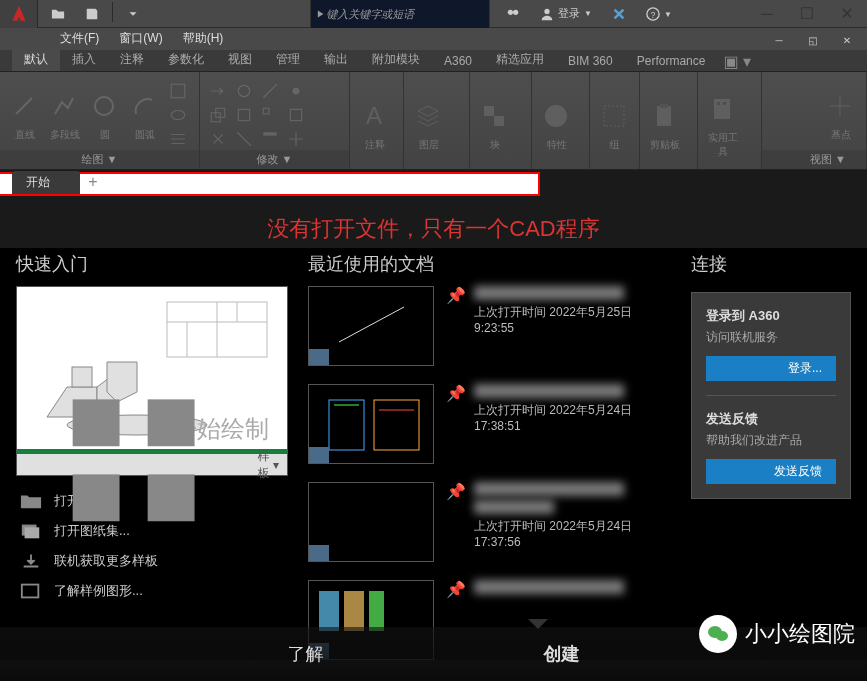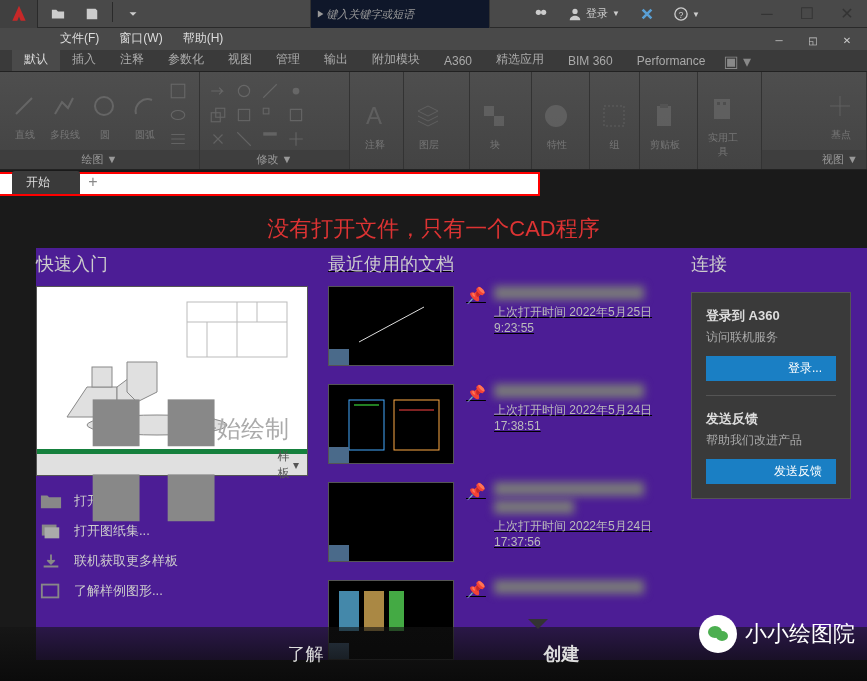--- a/index.html
+++ b/index.html
@@ -9,21 +9,21 @@
 .title-bar { height: 28px; background: #494949; display: flex; align-items: center; position: relative; border-bottom: 1px solid #2a2a2a; }
 .app-icon { width: 38px; height: 28px; display: flex; align-items: center; justify-content: center; background: #404040; border-right: 1px solid #2a2a2a; }
 .app-icon svg { width: 20px; height: 20px; }
 .qat { display: flex; gap: 2px; padding: 0 4px; }
 .qat-btn { width: 32px; height: 24px; display: flex; align-items: center; justify-content: center; color: #ccc; cursor: pointer; }
 .qat-btn svg { width: 14px; height: 14px; }
 .qat-sep { width: 1px; height: 20px; background: #2a2a2a; margin: 0 2px; }
 .search-box { position: absolute; left: 310px; width: 180px; height: 32px; background: #0f172a; border: 1px solid #333; display: flex; align-items: center; padding: 0 4px; }
 .search-box input { background: transparent; border: none; color: #999; font-size: 11px; width: 100%; outline: none; }
 .search-box input::placeholder { color: #999; font-style: italic; }
-.title-right { position: absolute; left: 528px; display: flex; align-items: flex-end; gap: 8px; }
+.title-right { position: absolute; left: 500px; display: flex; align-items: flex-end; gap: 8px; }
 .title-btn { display: flex; align-items: center; gap: 4px; color: #ccc; font-size: 11px; padding: 2px 6px; cursor: pointer; }
 .title-btn svg { width: 14px; height: 14px; }
 .window-controls { position: absolute; right: 0; display: flex; }
 .win-ctrl { width: 40px; height: 26px; display: flex; align-items: center; justify-content: center; color: #333; cursor: pointer; }
 
 
 .menu-bar { height: 22px; background: #494949; display: flex; padding-left: 50px; position: relative; }
 .menu-item { color: #ddd; font-size: 12px; padding: 2px 10px; cursor: pointer; }
 .menu-right { position: absolute; right: 4px; display: flex; gap: 2px; }
 
@@ -47,21 +47,21 @@
 
 
 .doc-tabs { height: 24px; background: #ffffff; display: flex; align-items: flex-end; padding-left: 12px; border: 2px solid red; border-left: none; border-right: 2px solid red; width: 540px; margin-top: 2px; }
 .doc-tab { background: #3a3a3a; color: #ddd; font-size: 12px; padding: 3px 30px 3px 14px; border-radius: 3px 3px 0 0; position: relative; cursor: pointer; }
 .doc-tab-add { width: 26px; text-align: center; color: #888; padding: 3px 0; cursor: pointer; }
 
 
 .warning-text { color: #dd3333; font-size: 22px; text-align: center; padding: 18px 0 4px 0; font-weight: 400; }
 
 
-.start-page { background: #4c1d95; padding: 0 16px 0 0; display: flex; gap: 20px; margin-left: 36px; }
+.start-page { background: #000000; padding: 0 16px 0 16px; display: flex; gap: 20px; }
 .sp-left { width: 272px; }
 .sp-mid { flex: 1; text-decoration: underline; }
 .sp-right { width: 160px; }
 .sp-title { color: #ccc; font-size: 18px; padding: 4px 0 10px 0; }
 
 .sp-preview { background: #fff; height: 190px; position: relative; border: 1px solid #555; }
 .sp-preview svg { width: 100%; height: 150px; }
 .sp-preview-label { position: absolute; bottom: 30px; right: 18px; color: #aaa; font-size: 24px; }
 .sp-template { position: absolute; bottom: 0; left: 0; right: 0; height: 26px; background: #e0e0e0; border-top: 5px solid #15803d; display: flex; align-items: center; padding: 0 8px; font-size: 12px; color: #555; }
 .sp-template svg { margin-right: 6px; }
@@ -381,21 +381,21 @@
     <div class="ribbon-content" style="justify-content:flex-end">
         <div class="rb-big">
           <div class="rb-big-icon">
             <svg width="28" height="28">
               <path d="M4 14h20 M14 4v20" stroke="#888"></path>
             </svg>
           </div>
           <div class="rb-big-label">基点</div>
         </div>
       </div>
-    <div class="ribbon-title" style="text-align:right;padding-right:8px">视图 ▼</div>
+    <div class="ribbon-title" style="text-align:right;padding-right:20px">视图 ▼</div>
   </div>
 </div>
 
 <div class="doc-tabs">
   <div class="doc-tab">开始</div>
   <div class="doc-tab-add">+</div>
 </div>
 
 <div class="warning-text">没有打开文件，只有一个CAD程序</div>
 

